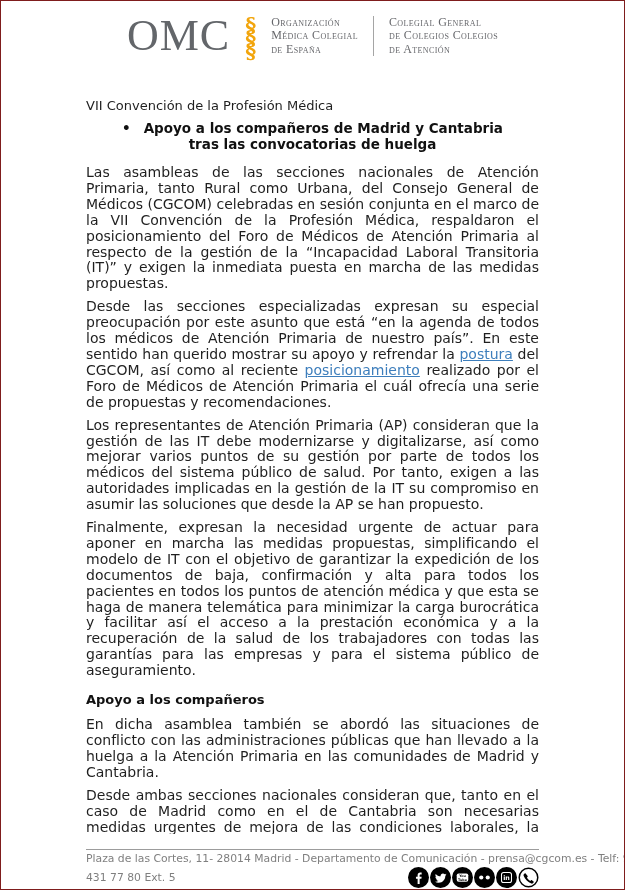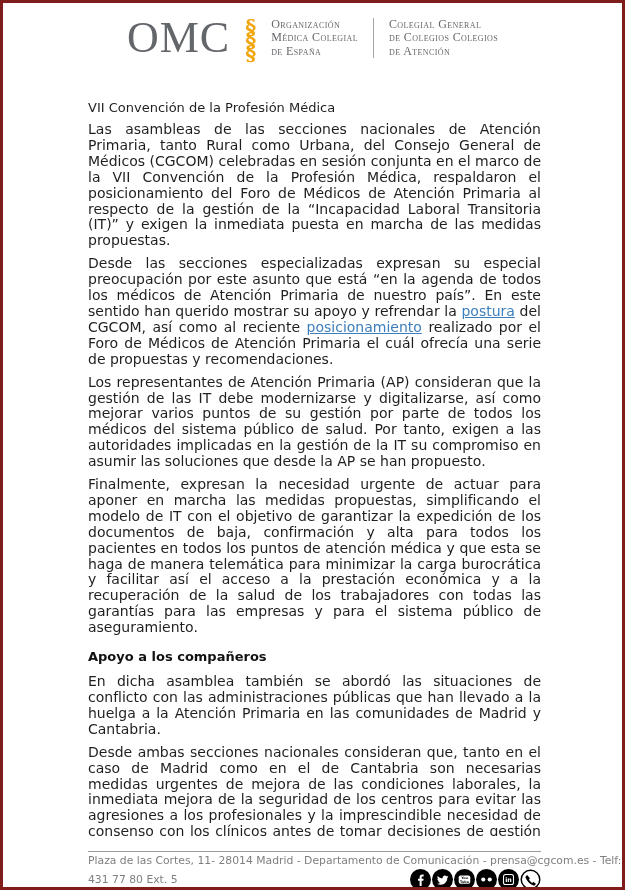--- a/index.html
+++ b/index.html
@@ -1,19 +1,19 @@
 <!DOCTYPE html>
 <html lang="es"><head>
 <meta charset="utf-8">
 <style>
   html,body{margin:0;padding:0;background:#fff;}
   .page{
     width:625px;height:890px;background:#ffffff;position:relative;
     font-family:"DejaVu Sans",sans-serif;color:#1f1f1f;
-    border:3px solid #7f1d1d;box-sizing:border-box;overflow:hidden;
+    border:1px solid #7f1d1d;box-sizing:border-box;overflow:hidden;
   }
   
   .brand{display:flex;justify-content:center;align-items:center;gap:15px;padding-top:13px;}
   .omc-acronym{
     font-family:"Liberation Serif",serif;font-size:44px;line-height:1;
     color:#63666a;letter-spacing:1px;font-weight:400;
   }
   .serpent{display:flex;flex-direction:column;align-items:center;
     color:#f2a50c;font-family:"DejaVu Serif",serif;font-weight:bold;
     font-size:21px;line-height:13px;padding-top:2px;}
@@ -69,20 +69,21 @@
       <div>Colegial General</div>
       <div>de Colegios Colegios</div>
       <div>de Atención</div>
     </div>
   </header>
 
   <main>
     <div class="kicker">VII Convención de la Profesión Médica</div>
 
 
+    <div class="bullet-line"><span class="bullet-marker">•</span><span>Apoyo a los compañeros de Madrid y Cantabria tras las convocatorias de huelga</span></div>
 
     <p class="body">Las asambleas de las secciones nacionales de Atención Primaria, tanto Rural como Urbana, del Consejo General de Médicos (CGCOM) celebradas en sesión conjunta en el marco de la VII Convención de la Profesión Médica, respaldaron el posicionamiento del Foro de Médicos de Atención Primaria al respecto de la gestión de la “Incapacidad Laboral Transitoria (IT)” y exigen la inmediata puesta en marcha de las medidas propuestas.</p>
 
     <p class="body"><span>Desde las secciones especializadas expresan su especial preocupación por este asunto que está “en la agenda de todos los médicos de Atención Primaria de nuestro país”. En este sentido han querido mostrar su apoyo y refrendar la </span><a class="link">postura</a><span> del CGCOM, así como al reciente </span><a class="link">posicionamiento</a><span> realizado por el Foro de Médicos de Atención Primaria el cuál ofrecía una serie de propuestas y recomendaciones.</span></p>
 
     <p class="body">Los representantes de Atención Primaria (AP) consideran que la gestión de las IT debe modernizarse y digitalizarse, así como mejorar varios puntos de su gestión por parte de todos los médicos del sistema público de salud. Por tanto, exigen a las autoridades implicadas en la gestión de la IT su compromiso en asumir las soluciones que desde la AP se han propuesto.</p>
 
     <p class="body">Finalmente, expresan la necesidad urgente de actuar para aponer en marcha las medidas propuestas, simplificando el modelo de IT con el objetivo de garantizar la expedición de los documentos de baja, confirmación y alta para todos los pacientes en todos los puntos de atención médica y que esta se haga de manera telemática para minimizar la carga burocrática y facilitar así el acceso a la prestación económica y a la recuperación de la salud de los trabajadores con todas las garantías para las empresas y para el sistema público de aseguramiento.</p>
 
     <h2 class="sub-heading">Apoyo a los compañeros</h2>

